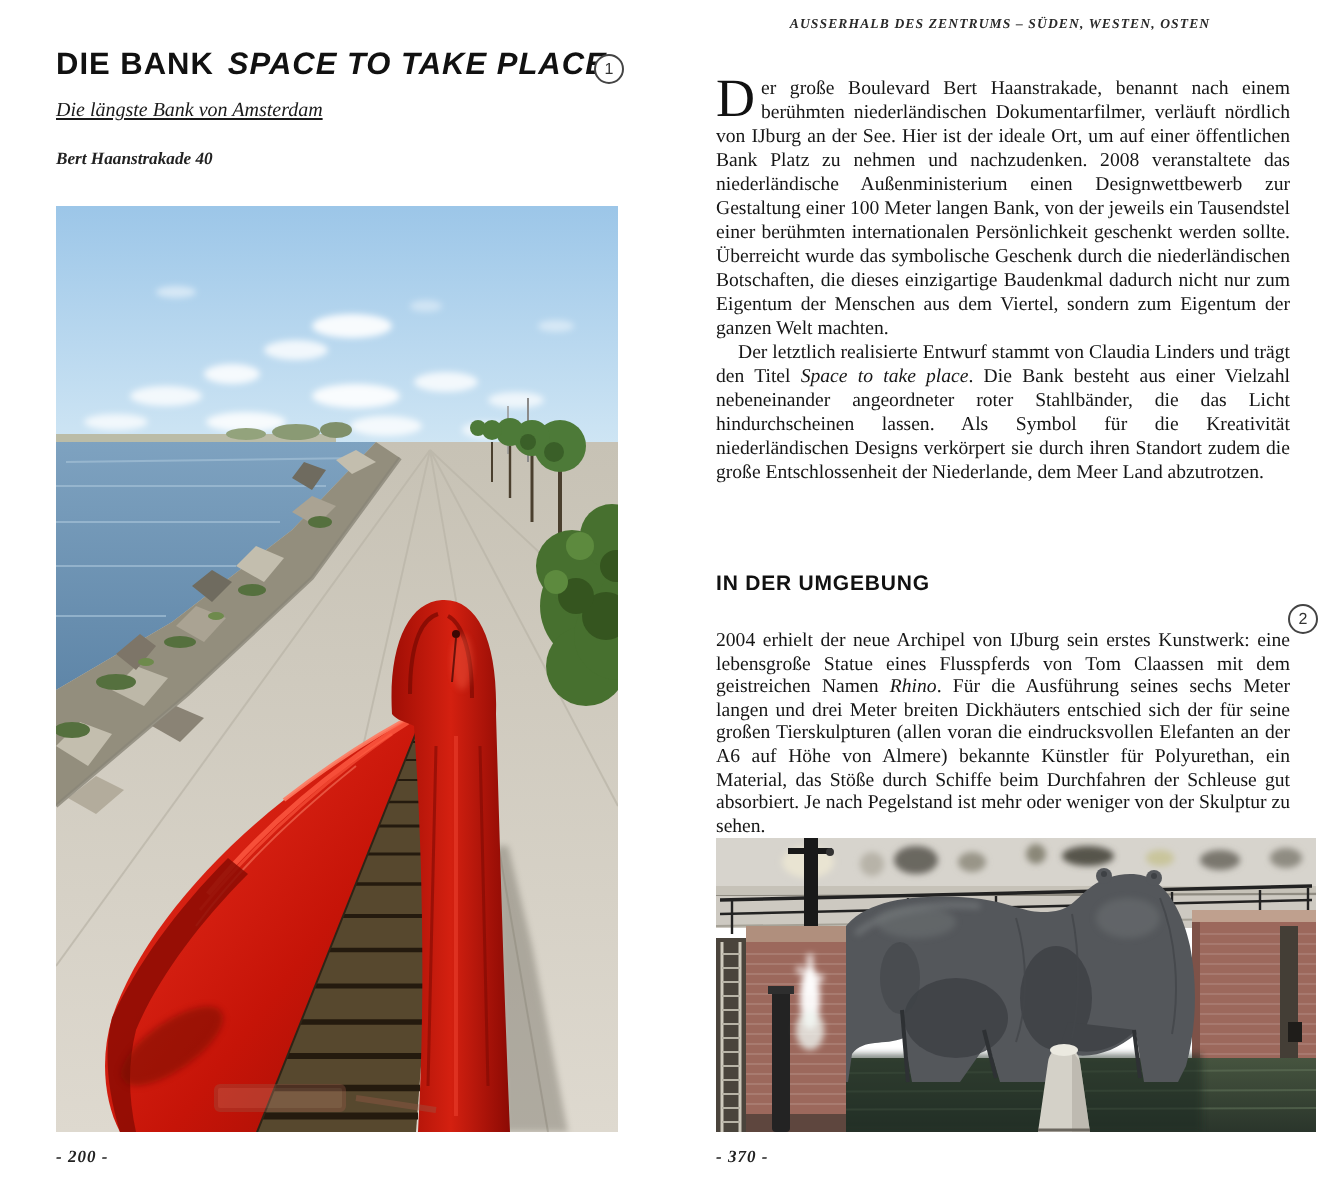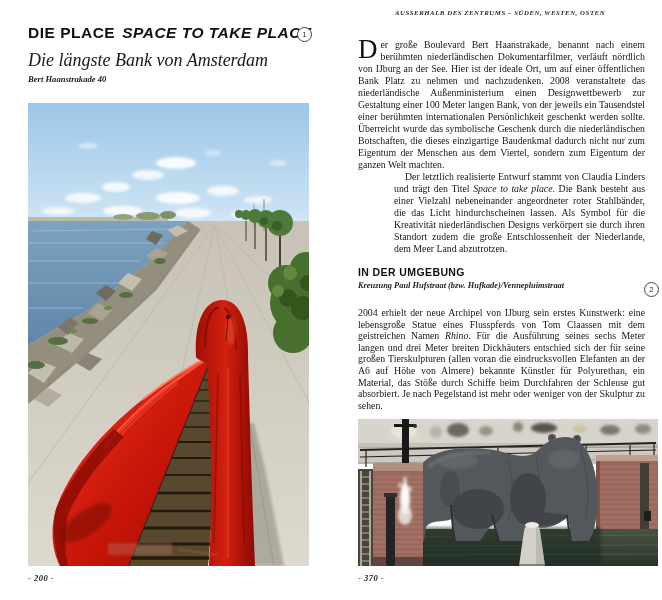--- a/index.html
+++ b/index.html
@@ -24,44 +24,44 @@
   .title .ital{font-style:italic;margin-left:7px;}
   .circle-marker{
     width:13px;height:13px;border:1px solid #444;border-radius:50%;
     font-family:"Liberation Sans", sans-serif;font-size:8px;color:#333;
     display:flex;align-items:center;justify-content:center;line-height:1;
     background:#fff;
   }
   .marker1{left:297px;top:27px;}
   .subtitle{
     left:28px;top:50px;width:282px;font-style:italic;
-    font-size:18px;color:#1a1a1a;
+    font-size:10px;color:#1a1a1a;text-decoration:underline;
   }
   .address{
     left:28px;top:74px;width:282px;font-style:italic;font-weight:bold;
     font-size:8.6px;color:#222;
   }
   .photo-left{left:28px;top:103px;width:281px;height:463px;}
   .photo-right{left:358px;top:419px;width:300px;height:147px;}
   .photo-left svg,.photo-right svg{display:block;}
   
   .body-col{
     left:358px;top:39px;width:287px;
     font-size:9.8px;line-height:12px;text-align:justify;color:#161616;
   }
   .body-col p{margin:0;}
-  .body-col p.indent{text-indent:11px;margin-left:36px;}
+  .body-col p.indent{text-indent:11px;}
   .dropcap{
     float:left;font-size:27px;line-height:21px;
     padding:0 3px 0 0;font-weight:400;color:#111;
   }
   .section{left:358px;top:266px;width:287px;}
   .kicker{
     font-family:"Liberation Sans", sans-serif;font-weight:700;
-    font-size:10.5px;letter-spacing:.4px;color:#111;
+    font-size:10.5px;letter-spacing:.4px;color:#111;margin-top:20px;
   }
   .section-title-row{position:relative;margin-top:1px;}
   .section-title{
     font-style:italic;font-size:14.5px;color:#151515;
   }
   .marker2{position:absolute;right:-14px;top:3px;}
   .address2{
     font-style:italic;font-weight:bold;font-size:8.4px;color:#222;
     margin-top:3px;
   }
@@ -77,21 +77,21 @@
   .it{font-style:italic;}
 </style>
 </head>
 <body>
 
 <div>
 
   <div class="abs running-head">AUSSERHALB DES ZENTRUMS – SÜDEN, WESTEN, OSTEN</div>
 
   <div class="abs title-row">
-    <span class="title"><span>DIE PLACE</span><span class="ital">SPACE TO TAKE PLACE</span></span>
+    <span class="title"><span>DIE BANK</span><span class="ital">SPACE TO TAKE PLACE</span></span>
   </div>
   <div class="abs circle-marker marker1">1</div>
   <div class="abs subtitle">Die längste Bank von Amsterdam</div>
   <div class="abs address">Bert Haanstrakade 40</div>
 
   <div class="abs photo-left">
     <svg width="281" height="463" viewBox="0 0 281 463">
       <defs>
         <linearGradient id="skyG" x1="0" y1="0" x2="0" y2="1">
           <stop offset="0" stop-color="#9cc6e8"></stop>
@@ -273,21 +273,20 @@
   <div class="abs body-col">
     <p><span class="dropcap">D</span><span>er große Boulevard Bert Haanstrakade, benannt nach einem berühmten niederländischen Dokumentarfilmer, verläuft nördlich von IJburg an der See. Hier ist der ideale Ort, um auf einer öffentlichen Bank Platz zu nehmen und nachzudenken. 2008 veranstaltete das niederländische Außenministerium einen Designwettbewerb zur Gestaltung einer 100 Meter langen Bank, von der jeweils ein Tausendstel einer berühmten internationalen Persönlichkeit geschenkt werden sollte. Überreicht wurde das symbolische Geschenk durch die niederländischen Botschaften, die dieses einzigartige Baudenkmal dadurch nicht nur zum Eigentum der Menschen aus dem Viertel, sondern zum Eigentum der ganzen Welt machten.</span></p>
     <p class="indent"><span>Der letztlich realisierte Entwurf stammt von Claudia Linders und trägt den Titel </span><span class="it">Space to take place</span><span>. Die Bank besteht aus einer Vielzahl nebeneinander angeordneter roter Stahlbänder, die das Licht hindurchscheinen lassen. Als Symbol für die Kreativität niederländischen Designs verkörpert sie durch ihren Standort zudem die große Entschlossenheit der Niederlande, dem Meer Land abzutrotzen.</span></p>
   </div>
 
   <div class="abs section">
     <div class="kicker">IN DER UMGEBUNG</div>
     <div class="section-title-row">
       <span class="circle-marker marker2">2</span>
     </div>
-    <div class="address2">Kreuzung Paul Hufstraat (bzw. Hufkade)/Vennepluimstraat</div>
     <div class="para"><span>2004 erhielt der neue Archipel von IJburg sein erstes Kunstwerk: eine lebensgroße Statue eines Flusspferds von Tom Claassen mit dem geistreichen Namen </span><span class="it">Rhino</span><span>. Für die Ausführung seines sechs Meter langen und drei Meter breiten Dickhäuters entschied sich der für seine großen Tierskulpturen (allen voran die eindrucksvollen Elefanten an der A6 auf Höhe von Almere) bekannte Künstler für Polyurethan, ein Material, das Stöße durch Schiffe beim Durchfahren der Schleuse gut absorbiert. Je nach Pegelstand ist mehr oder weniger von der Skulptur zu sehen.</span></div>
   </div>
 
   <div class="abs photo-right">
     <svg width="300" height="147" viewBox="0 0 300 147">
       <defs>
         <linearGradient id="waterG" x1="0" y1="0" x2="0" y2="1">
           <stop offset="0" stop-color="#46543f"></stop>
             <stop offset="1" stop-color="#2a352b"></stop>
         </linearGradient>

